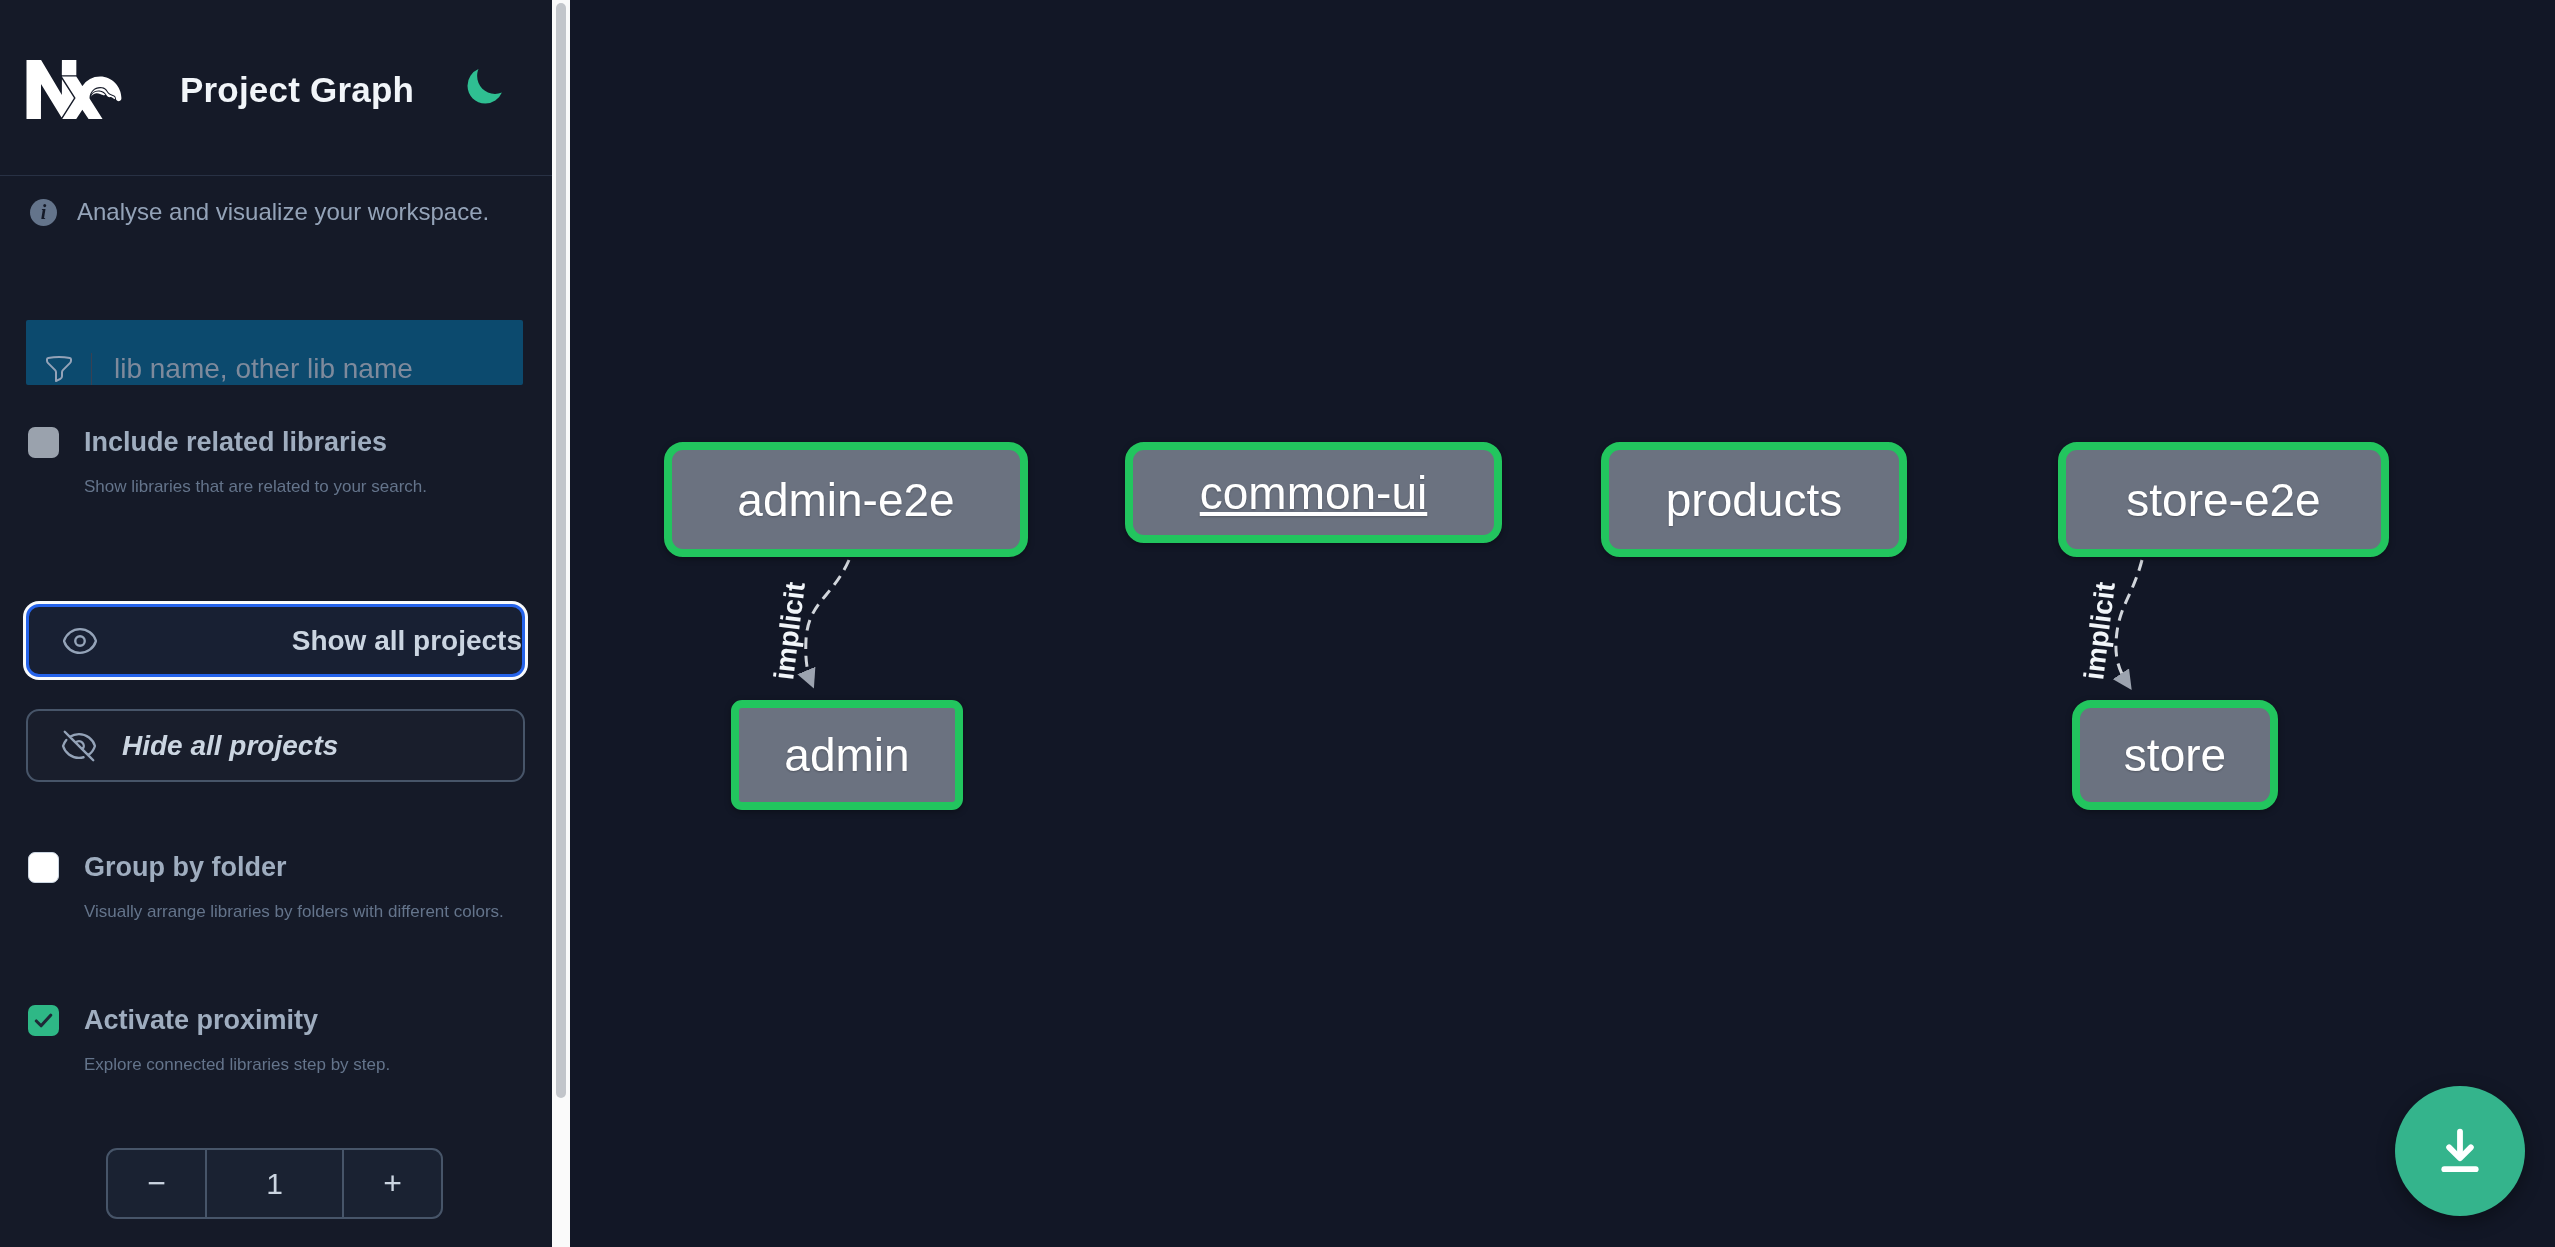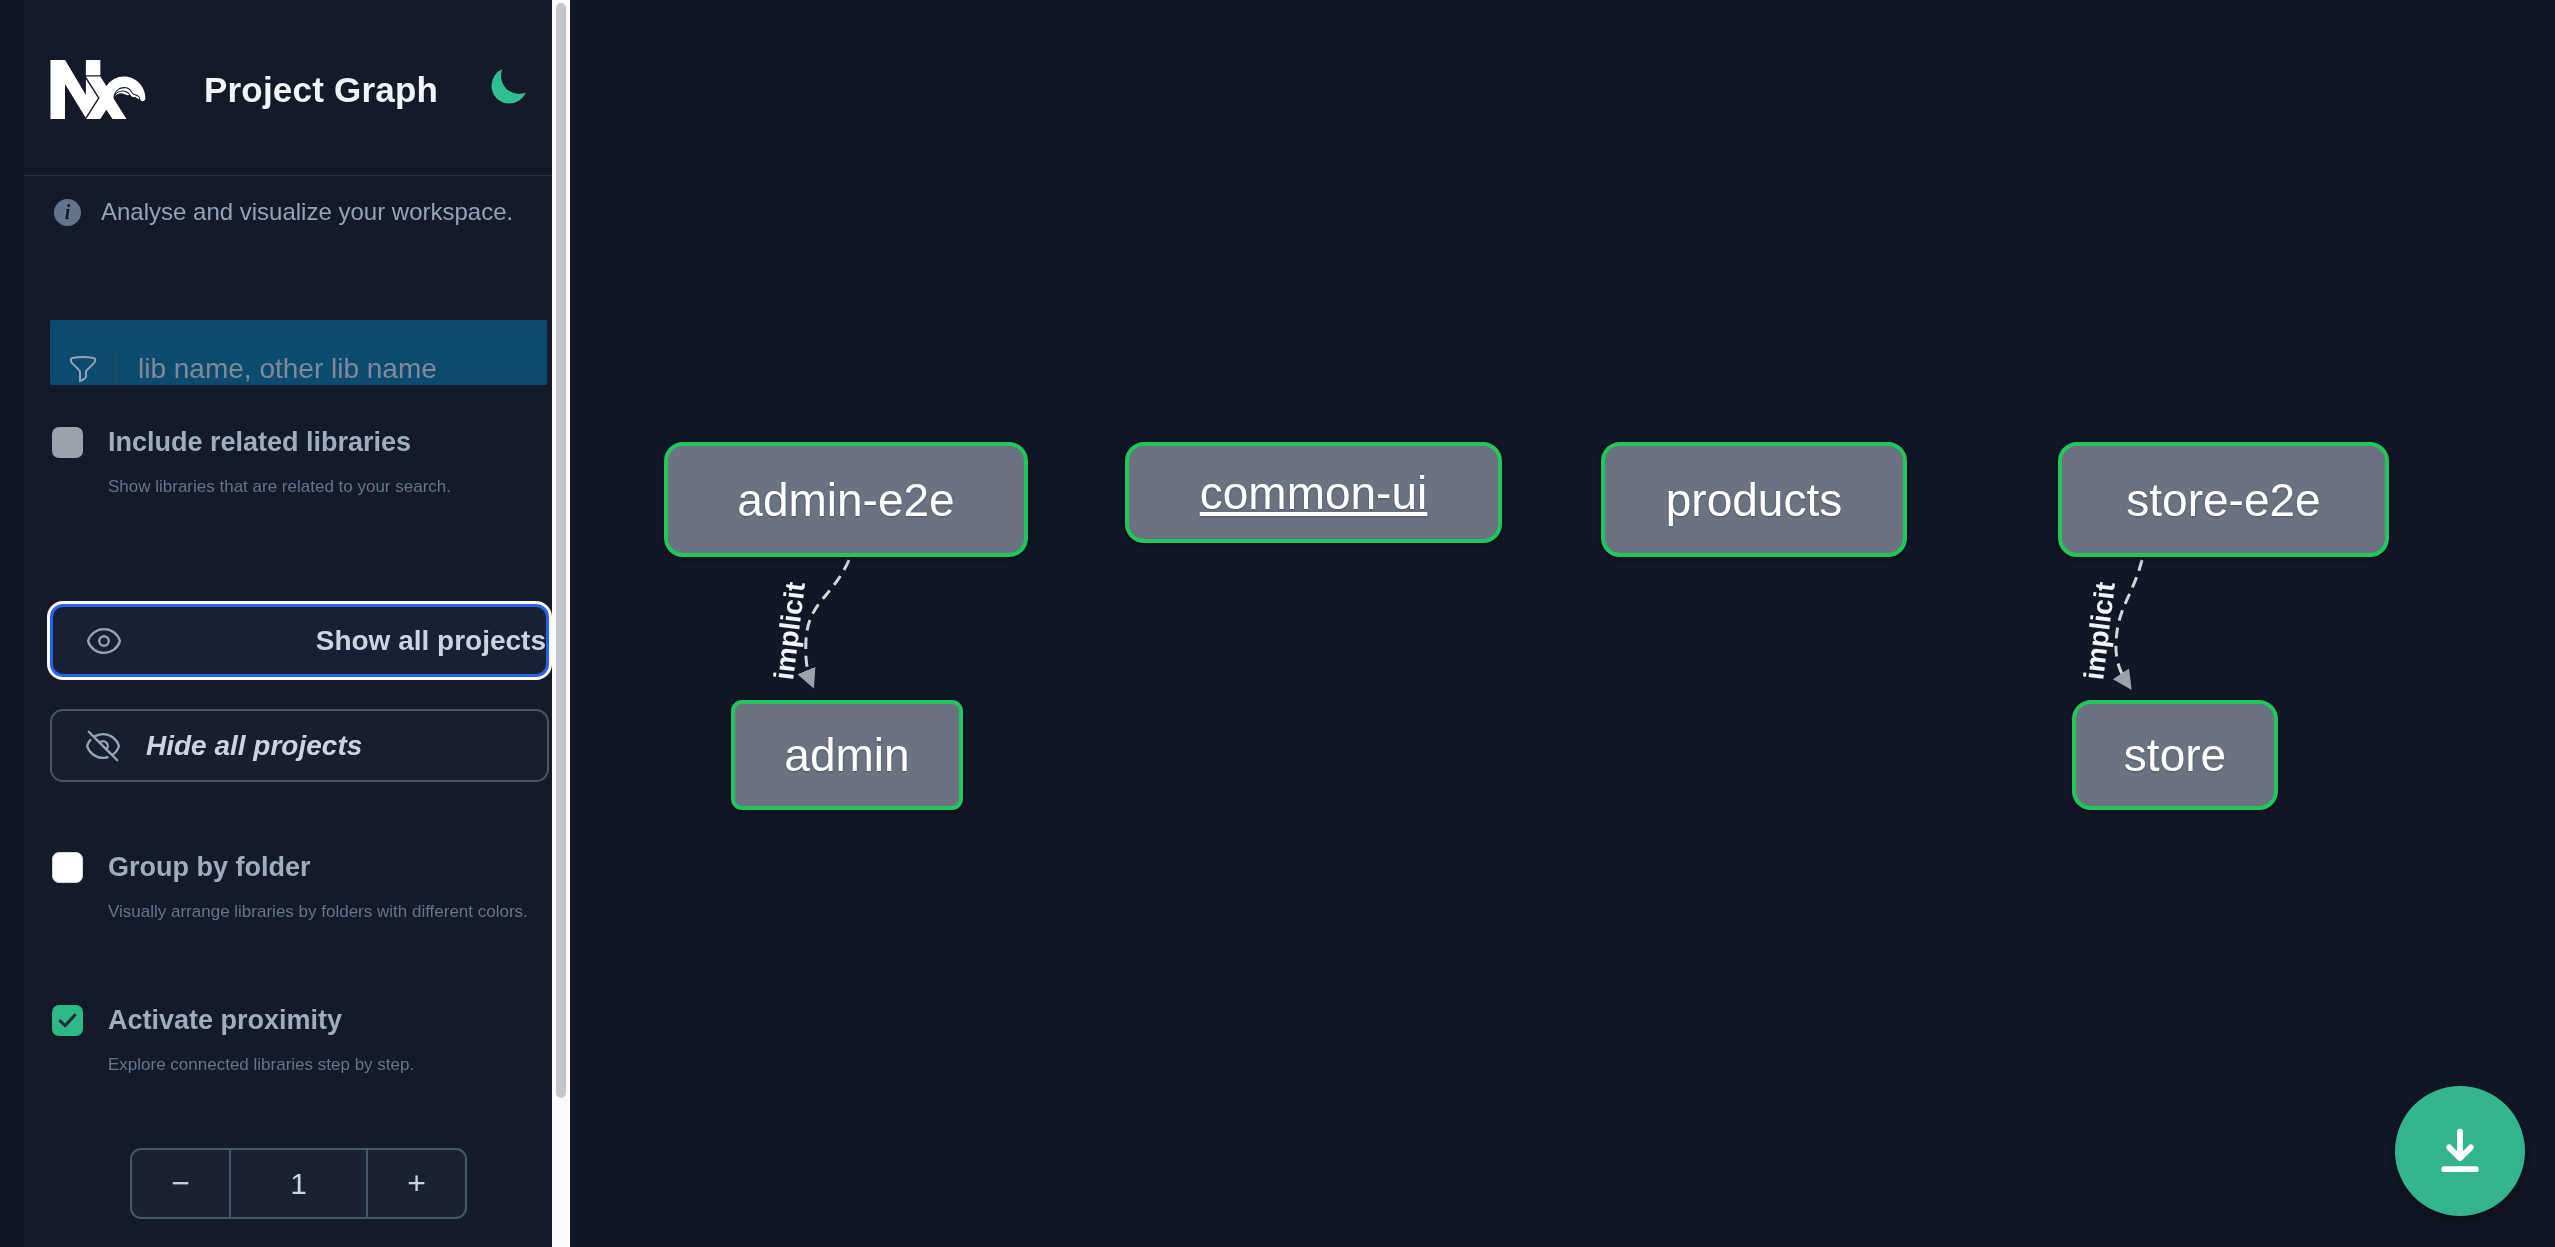--- a/index.html
+++ b/index.html
@@ -2,21 +2,21 @@
 <html><head>
 <meta charset="utf-8">
 <style>
   * { margin:0; padding:0; box-sizing:border-box; }
   html,body { width:2555px; height:1247px; overflow:hidden;
     font-family:"Liberation Sans","DejaVu Sans",sans-serif; background:#121726; }
 
   
   .app { position:relative; width:2555px; height:1247px; }
   .sidebar { position:absolute; left:0; top:0; width:552px; height:1247px;
-    background:#151a28;margin-left:24px; }
+    background:#151a28; }
   .scrollbar { position:absolute; left:552px; top:0; width:18px; height:1247px;
     background:#fafafa; }
   .scrollbar .thumb { position:absolute; left:4px; top:3px; width:10px; height:1095px;
     background:#c2c5ca; border-radius:6px; }
   .canvas { position:absolute; left:570px; top:0; width:1985px; height:1247px;
     background:#121726; overflow:hidden; }
 
   
   .sb-header { position:absolute; left:0; top:0; width:552px; height:176px;
     border-bottom:1px solid #283144; }
@@ -68,21 +68,21 @@
   
   .stepper { position:absolute; left:106px; top:1148px; width:337px; height:71px;
     border:2px solid #475569; border-radius:11px; display:flex; background:#1a2232; overflow:hidden; }
   .stepper .seg { display:flex; align-items:center; justify-content:center;
     color:#cbd5e1; font-size:32px; background:transparent; border:none; font-family:inherit; }
   .stepper .dec { width:99px; cursor:pointer; border-right:2px solid #475569; }
   .stepper .val { width:135px; font-size:30px; }
   .stepper .inc { flex:1; cursor:pointer; border-left:2px solid #475569; }
 
   
-  .node { position:absolute; background:#6b7280; border:4px solid #22c55e;
+  .node { position:absolute; background:#6b7280; border:8px solid #22c55e;
     border-radius:19px; display:flex; align-items:center; justify-content:center;
     color:#ffffff; font-size:46px; cursor:pointer;
     box-shadow:0 2px 6px rgba(0,0,0,0.35); text-shadow:0 1px 2px rgba(0,0,0,0.25); }
   .edges { position:absolute; left:0; top:0; width:1985px; height:1247px; pointer-events:none; }
 
   
   .fab { position:absolute; left:1825px; top:1086px; width:130px; height:130px;
     border-radius:50%; background:#34b48c; border:none; cursor:pointer;
     display:flex; align-items:center; justify-content:center;
     box-shadow:0 6px 18px rgba(0,0,0,0.35); }

